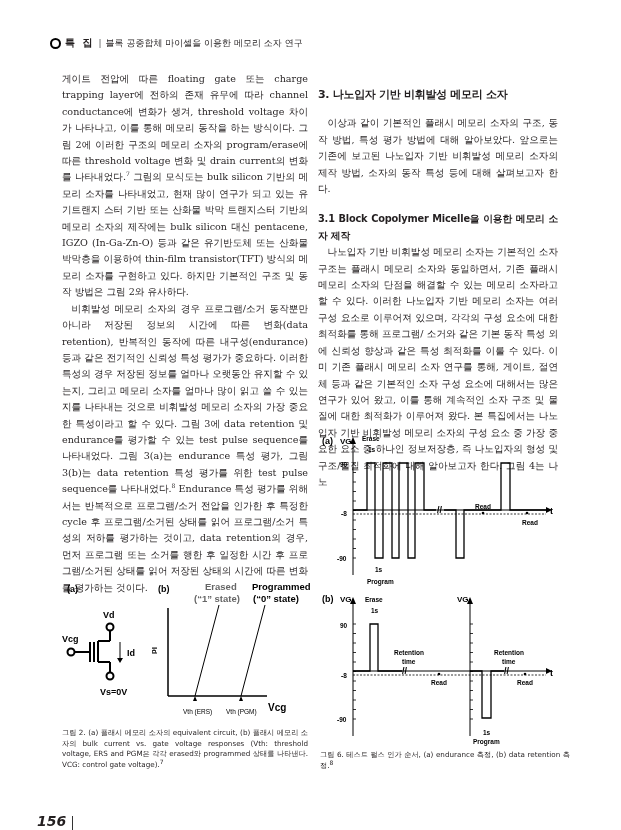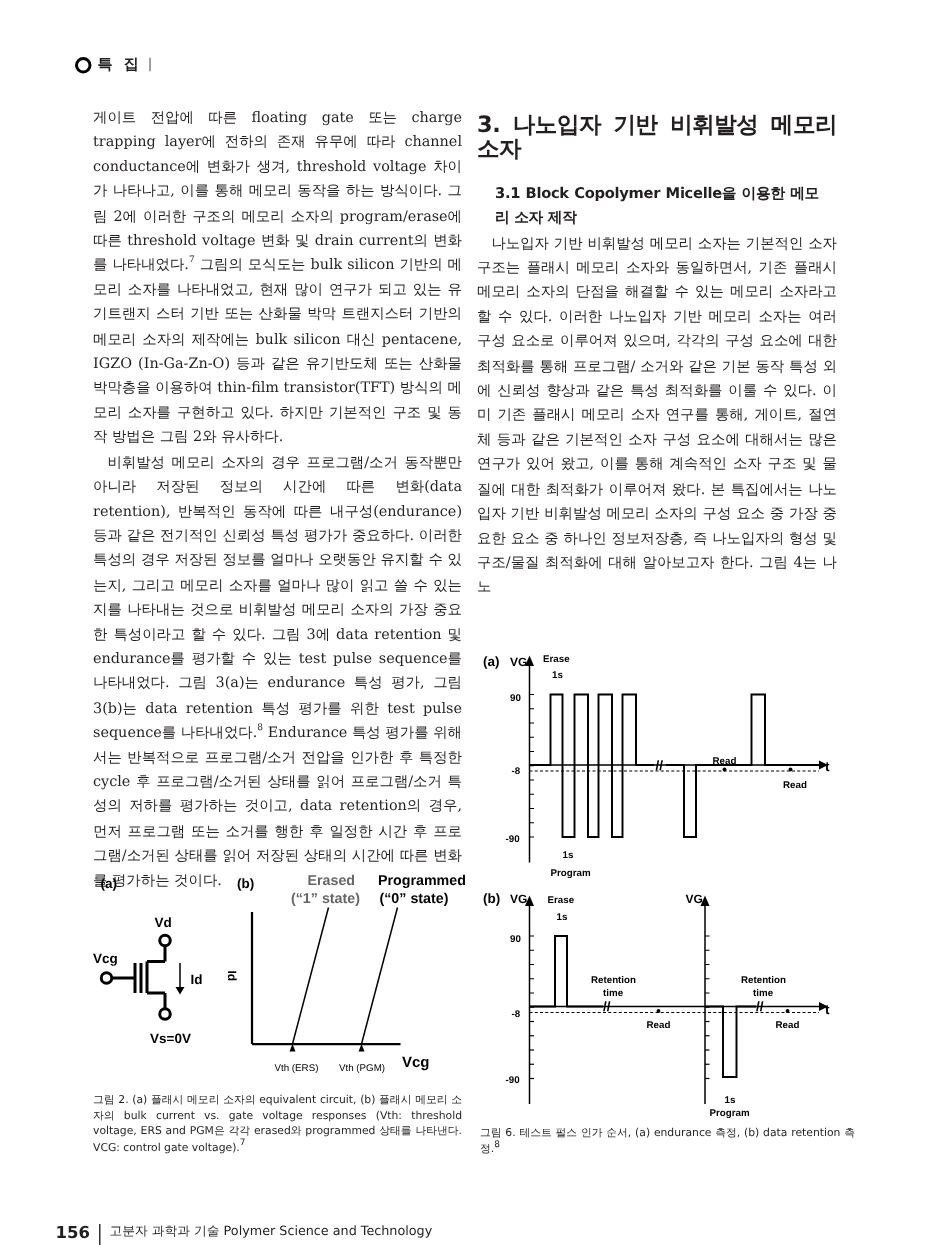--- a/index.html
+++ b/index.html
@@ -6,48 +6,50 @@
   body { width:621px; height:830px; position:relative; overflow:hidden; font-family:"DejaVu Serif", serif; color:#231f20; }
   .hdr { position:absolute; left:50px; top:36px; font-family:"DejaVu Sans", sans-serif; font-size:9px; color:#231f20; display:flex; align-items:center; gap:4px; white-space:nowrap; }
   .hdr .ring { width:7px; height:7px; border:2px solid #000; border-radius:50%; display:inline-block; }
   .hdr .sec { font-weight:bold; font-size:10px; letter-spacing:2px; }
   .hdr .bar { color:#555; }
   .col { position:absolute; font-size:9.6px; line-height:16.4px; text-align:justify; }
   .col p { margin:0; }
   .col p.ind { text-indent:1em; }
   #col-left { left:62px; top:71px; width:246px; }
   #col-right { left:318px; top:71px; width:240px; }
-  .h3 { font-family:"DejaVu Sans", sans-serif; font-size:15px; font-weight:bold; margin:4px 0 12px; letter-spacing:-0.3px; }
-  .h4 { font-family:"DejaVu Sans", sans-serif; font-size:9.8px; font-weight:bold; margin:14px 12px 0; letter-spacing:-0.2px; }
+  .h3 { font-family:"DejaVu Sans", sans-serif; font-size:11px; font-weight:bold; margin:16px 0 12px; letter-spacing:-0.3px; }
+  .h4 { font-family:"DejaVu Sans", sans-serif; font-size:9.8px; font-weight:bold; margin:14px 0 0; letter-spacing:-0.2px; }
   sup { font-size:6px; line-height:0; }
   .cap { position:absolute; font-family:"DejaVu Sans", sans-serif; font-size:7.2px; line-height:10.5px; text-align:justify; }
   #cap2 { left:62px; top:728px; width:246px; }
   #cap3 { left:320px; top:750px; width:250px; }
   .cap b { font-weight:normal; }
   .footer { position:absolute; left:37px; top:806px; font-family:"DejaVu Sans", sans-serif; font-size:8.5px; display:flex; align-items:center; gap:6px; white-space:nowrap; }
-  .footer .pg { font-weight:bold; font-size:11px; }
+  .footer .pg { font-weight:bold; font-size:14px;font-style:italic; }
   .footer .vbar { width:1px; height:20px; background:#333; margin-top:10px; }
   svg text { font-family:"Liberation Sans", sans-serif; }
 </style>
 </head>
 <body>
 
 <div class="hdr">
   <span class="ring"></span>
   <span class="sec">특 집</span>
   <span class="bar">|</span>
+  <span>블록 공중합체 마이셀을 이용한 메모리 소자 연구</span>
 </div>
 
 <div id="col-left" class="col">
   <p><span>게이트 전압에 따른 floating gate 또는 charge trapping layer에 전하의 존재 유무에 따라 channel conductance에 변화가 생겨, threshold voltage 차이가 나타나고, 이를 통해 메모리 동작을 하는 방식이다. 그림 2에 이러한 구조의 메모리 소자의 program/erase에 따른 threshold voltage 변화 및 drain current의 변화를 나타내었다.</span><sup>7</sup> <span>그림의 모식도는 bulk silicon 기반의 메모리 소자를 나타내었고, 현재 많이 연구가 되고 있는 유기트랜지 스터 기반 또는 산화물 박막 트랜지스터 기반의 메모리 소자의 제작에는 bulk silicon 대신 pentacene, IGZO (In-Ga-Zn-O) 등과 같은 유기반도체 또는 산화물 박막층을 이용하여 thin-film transistor(TFT) 방식의 메모리 소자를 구현하고 있다. 하지만 기본적인 구조 및 동작 방법은 그림 2와 유사하다.</span></p>
   <p class="ind"><span>비휘발성 메모리 소자의 경우 프로그램/소거 동작뿐만 아니라 저장된 정보의 시간에 따른 변화(data retention), 반복적인 동작에 따른 내구성(endurance) 등과 같은 전기적인 신뢰성 특성 평가가 중요하다. 이러한 특성의 경우 저장된 정보를 얼마나 오랫동안 유지할 수 있는지, 그리고 메모리 소자를 얼마나 많이 읽고 쓸 수 있는지를 나타내는 것으로 비휘발성 메모리 소자의 가장 중요한 특성이라고 할 수 있다. 그림 3에 data retention 및 endurance를 평가할 수 있는 test pulse sequence를 나타내었다. 그림 3(a)는 endurance 특성 평가, 그림 3(b)는 data retention 특성 평가를 위한 test pulse sequence를 나타내었다.</span><sup>8</sup> <span>Endurance 특성 평가를 위해서는 반복적으로 프로그램/소거 전압을 인가한 후 특정한 cycle 후 프로그램/소거된 상태를 읽어 프로그램/소거 특성의 저하를 평가하는 것이고, data retention의 경우, 먼저 프로그램 또는 소거를 행한 후 일정한 시간 후 프로그램/소거된 상태를 읽어 저장된 상태의 시간에 따른 변화를 평가하는 것이다.</span></p>
 </div>
 
 <div id="col-right" class="col">
   <div class="h3">3. 나노입자 기반 비휘발성 메모리 소자</div>
+  <p class="ind">이상과 같이 기본적인 플래시 메모리 소자의 구조, 동작 방법, 특성 평가 방법에 대해 알아보았다. 앞으로는 기존에 보고된 나노입자 기반 비휘발성 메모리 소자의 제작 방법, 소자의 동작 특성 등에 대해 살펴보고자 한다.</p>
   <div class="h4">3.1 Block Copolymer Micelle을 이용한 메모리 소자 제작</div>
   <p class="ind">나노입자 기반 비휘발성 메모리 소자는 기본적인 소자 구조는 플래시 메모리 소자와 동일하면서, 기존 플래시 메모리 소자의 단점을 해결할 수 있는 메모리 소자라고 할 수 있다. 이러한 나노입자 기반 메모리 소자는 여러 구성 요소로 이루어져 있으며, 각각의 구성 요소에 대한 최적화를 통해 프로그램/ 소거와 같은 기본 동작 특성 외에 신뢰성 향상과 같은 특성 최적화를 이룰 수 있다. 이미 기존 플래시 메모리 소자 연구를 통해, 게이트, 절연체 등과 같은 기본적인 소자 구성 요소에 대해서는 많은 연구가 있어 왔고, 이를 통해 계속적인 소자 구조 및 물질에 대한 최적화가 이루어져 왔다. 본 특집에서는 나노입자 기반 비휘발성 메모리 소자의 구성 요소 중 가장 중요한 요소 중 하나인 정보저장층, 즉 나노입자의 형성 및 구조/물질 최적화에 대해 알아보고자 한다. 그림 4는 나노</p>
 </div>
 
 <svg style="position:absolute;left:55px;top:578px" width="255" height="145" viewBox="0 0 255 145">
   <text x="12" y="14" font-size="9" font-weight="bold">(a)</text>
   <text x="103" y="14" font-size="9" font-weight="bold">(b)</text>
 
   <g stroke="#000" fill="none" stroke-width="2">
     <circle cx="55" cy="49" r="3.5"></circle>
@@ -190,14 +192,13 @@
     </g>
 </svg>
 
 <div id="cap3" class="cap">
   <b>그림 6.</b> <span>테스트 펄스 인가 순서, (a) endurance 측정, (b) data retention 측정.</span><sup>8</sup>
 </div>
 
 <div class="footer">
   <span class="pg">156</span>
   <span class="vbar"></span>
-  <span>고분자 과학과 기술 Polymer Science and Technology</span>
 </div>
 
 </body></html>

